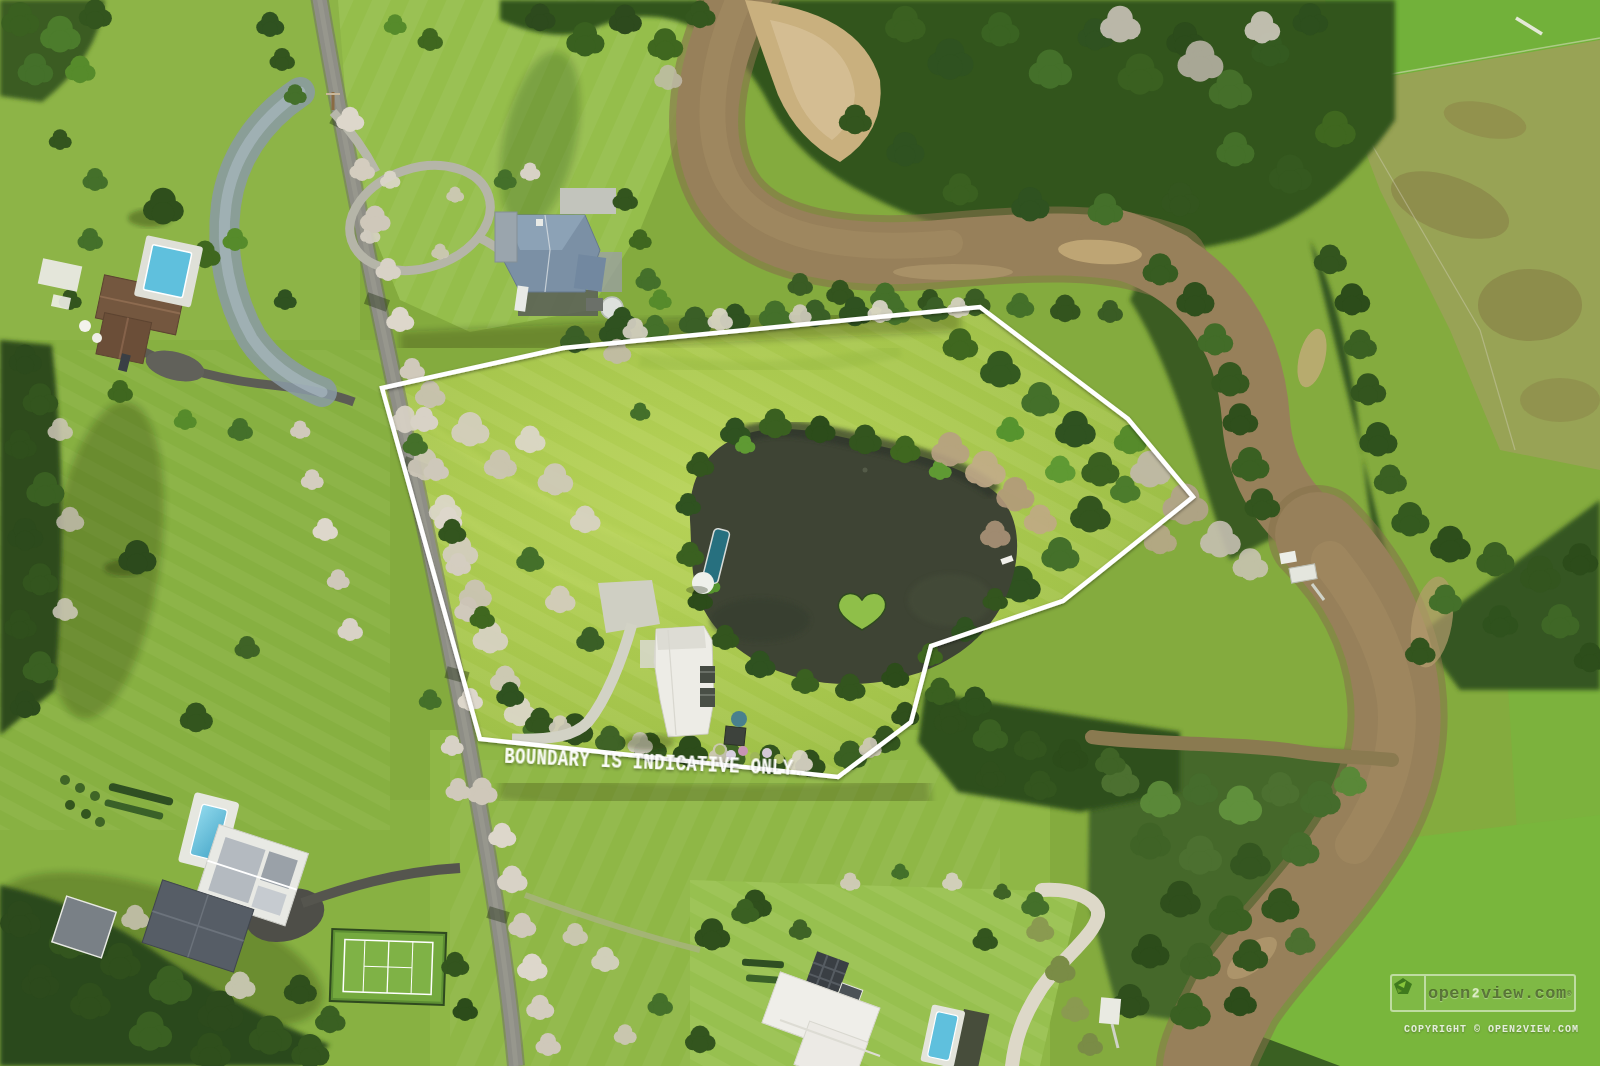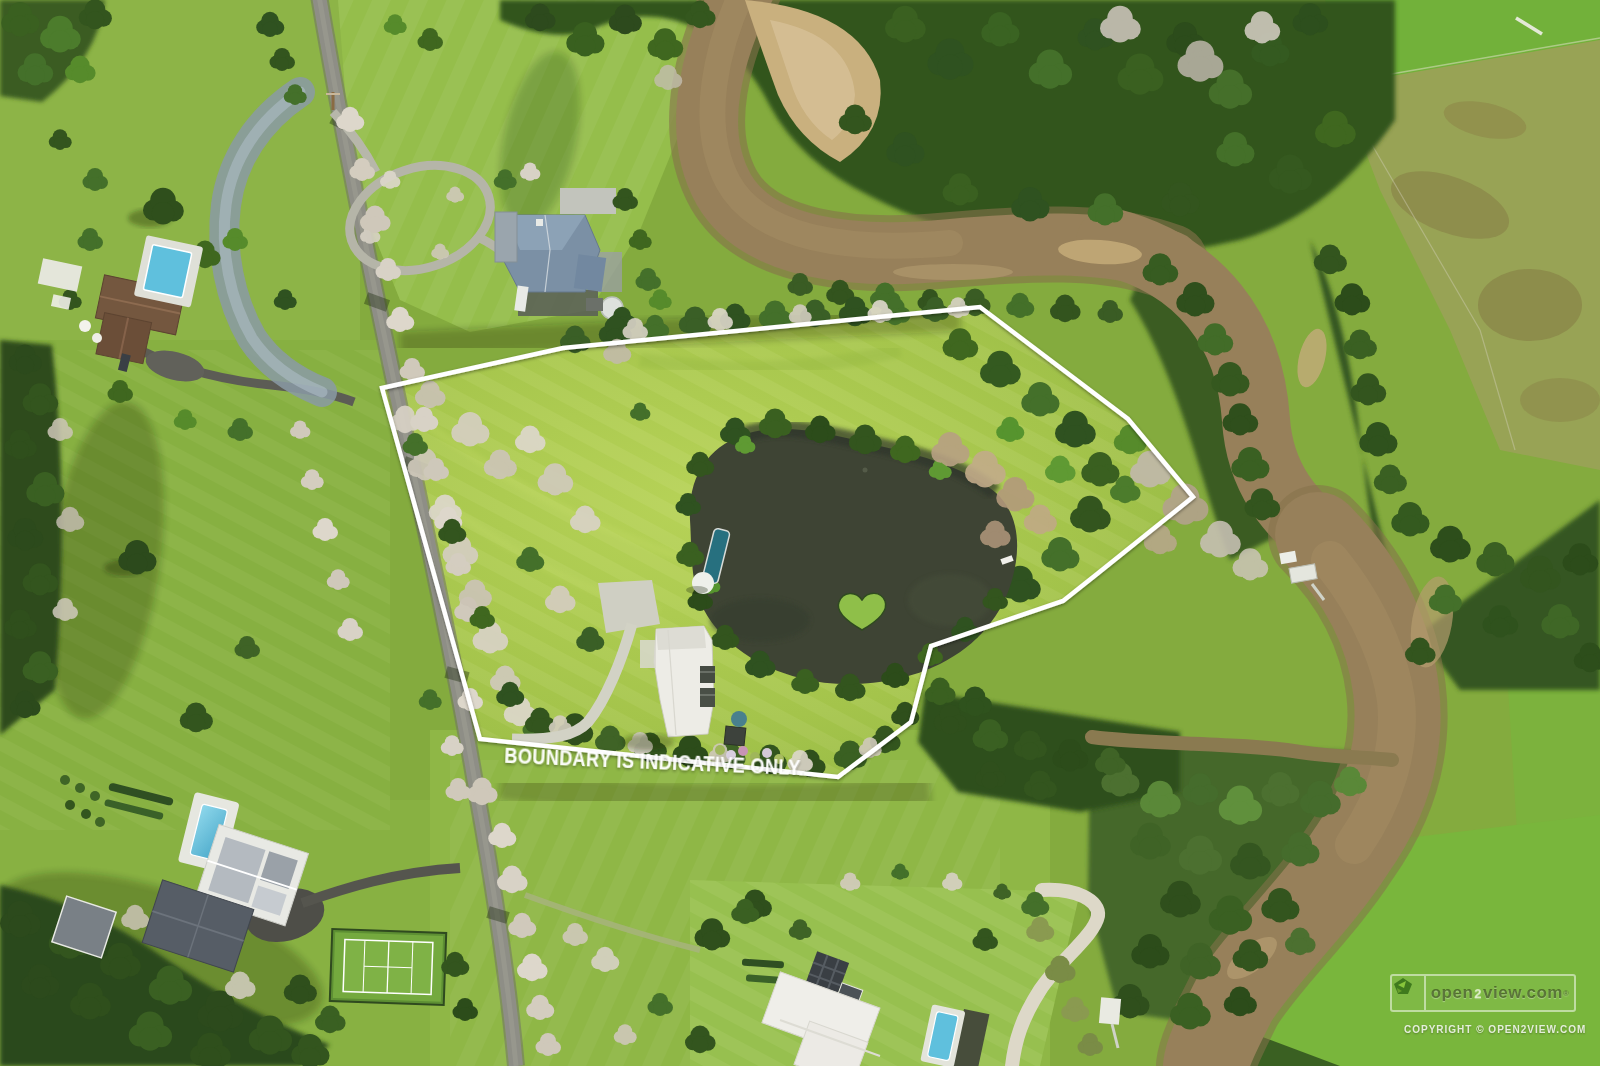--- a/index.html
+++ b/index.html
@@ -1,17 +1,17 @@
 <!DOCTYPE html>
 <html><head>
 <meta charset="utf-8">
 <style>
   html,body{margin:0;padding:0;background:#222;}
   .stage{position:relative;width:1600px;height:1066px;overflow:hidden;
-         background:#ec4899;font-family:Liberation Sans, sans-serif;}
+         background:#ec4899;font-family:Liberation Mono, monospace;}
   .stage svg{position:absolute;left:0;top:0;}
   .watermark{position:absolute;left:1390px;top:974px;width:186px;height:38px;
              box-sizing:border-box;border:2px solid rgba(255,255,255,.5);
              border-radius:3px;display:flex;background:rgba(255,255,255,.05);}
   .wm-logo{width:34px;box-sizing:border-box;border-right:2px solid rgba(255,255,255,.5);
            display:flex;align-items:center;justify-content:center;}
   .wm-text{flex:1;display:flex;align-items:center;justify-content:center;
            font-weight:bold;font-size:17px;color:rgba(45,63,18,.62);
            text-shadow:0 1px 1px rgba(255,255,255,.35);letter-spacing:.5px;white-space:nowrap;}
   .wm-text .two{color:rgba(250,252,240,.68);font-size:13px;padding:0 1px;}

